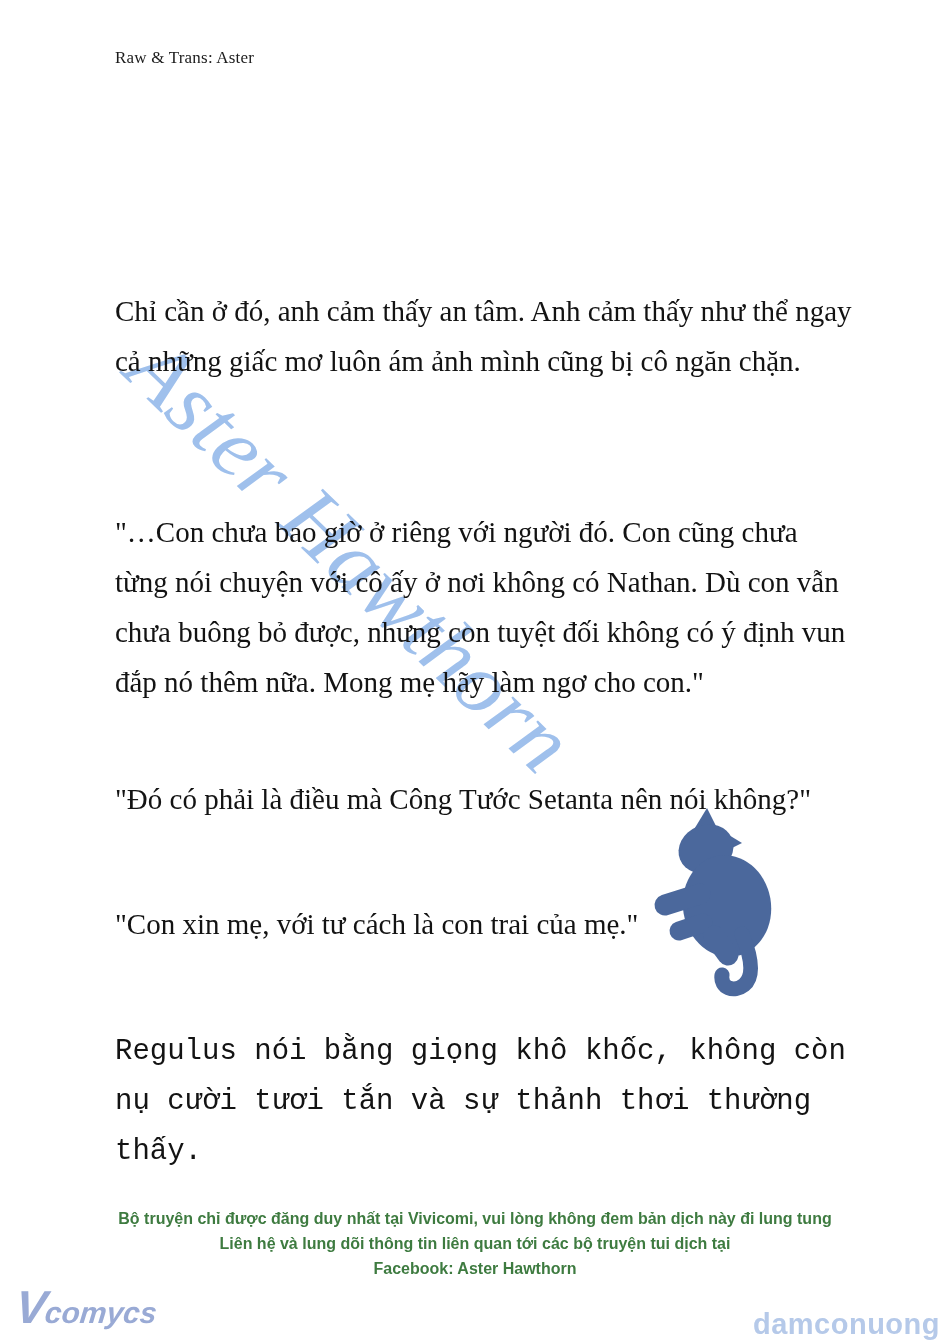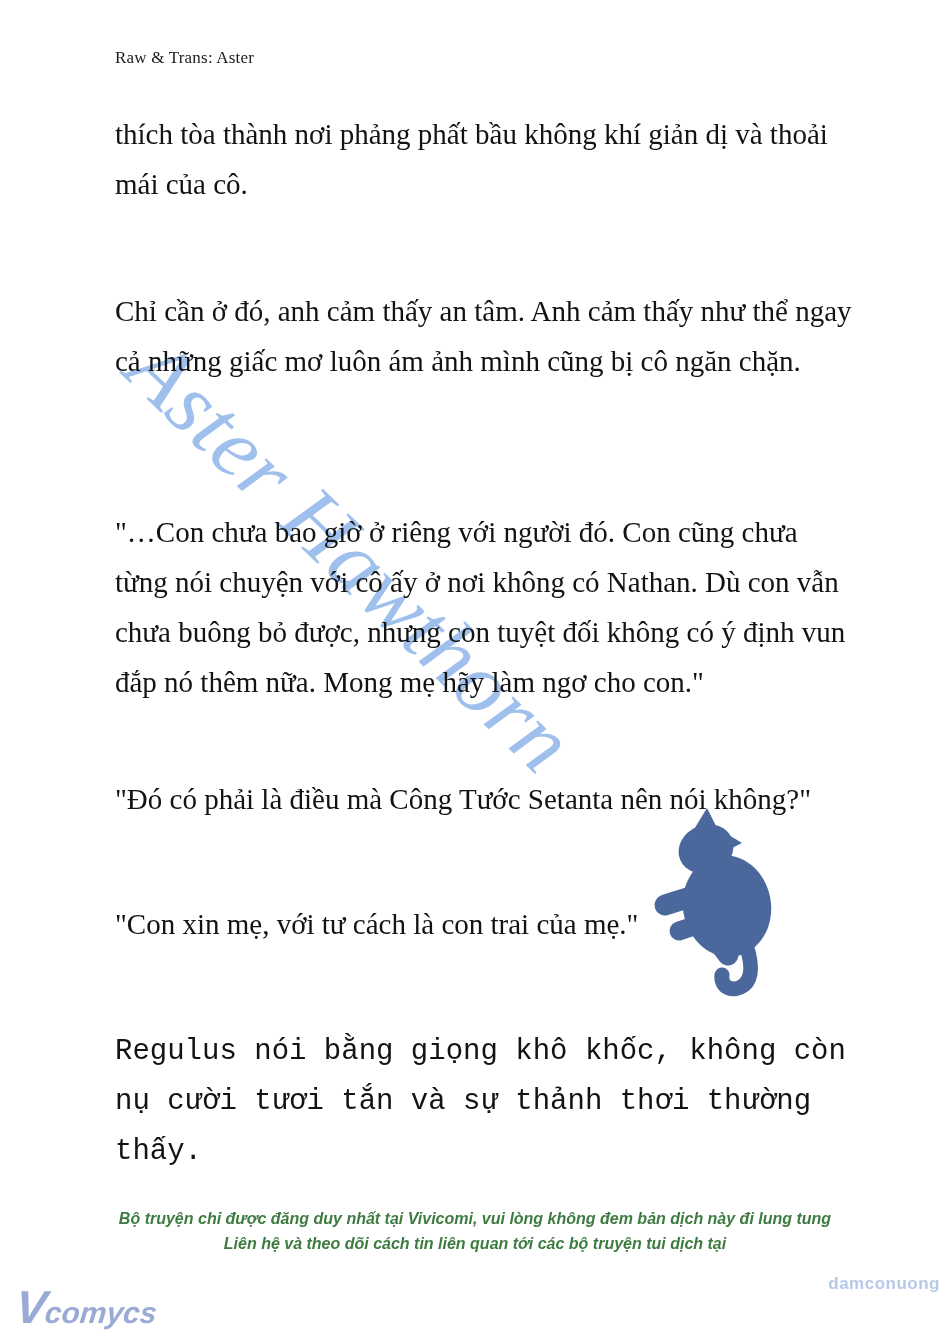--- a/index.html
+++ b/index.html
@@ -25,47 +25,46 @@
   }
   .p1{top:109px;}
   .p2{top:286px;}
   .p3{top:507px;}
   .p4{top:774px;}
   .p5{top:899px;}
   .p6{top:1027px;font-family:Liberation Mono, monospace;}
   .cat{position:absolute;left:648px;top:806px;z-index:3;}
   .footer{
     position:absolute;left:0;top:1206px;width:950px;text-align:center;
-    font-family:"Liberation Sans", sans-serif;font-weight:bold;font-style:italic;
+    font-family:"Liberation Sans", sans-serif;font-weight:bold;
     font-size:16px;line-height:25px;color:#3e7b40;z-index:2;
   }
   .vcomycs{
     position:absolute;left:16px;top:1284px;z-index:2;
     font-family:"Liberation Sans", sans-serif;font-weight:bold;font-style:italic;
     color:#99aad5;letter-spacing:-1px;transform:skewX(-6deg);
   }
   .vcomycs .v{font-size:46px;line-height:46px;}
   .vcomycs .rest{font-size:30px;letter-spacing:0px;}
   .damconuong{
-    position:absolute;right:10px;top:1274px;z-index:2;
+    position:absolute;right:10px;top:1308px;z-index:2;
     font-family:"Liberation Sans", sans-serif;font-weight:bold;
-    font-size:17px;color:#b5c9e9;letter-spacing:0.5px;
+    font-size:29px;color:#b5c9e9;letter-spacing:0.5px;
     text-shadow:0 0 2px #ffffff;
   }
 </style>
 </head>
 <body>
 
 <div class="page">
 
   <div class="watermark">Aster Hawthorn</div>
 
   <div class="header">Raw &amp; Trans: Aster</div>
 
-  <p class="body-text p1">thích tòa thành nơi phảng phất bầu không khí giản dị và thoải mái của cô.</p>
   <p class="body-text p2">Chỉ cần ở đó, anh cảm thấy an tâm. Anh cảm thấy như thể ngay cả những giấc mơ luôn ám ảnh mình cũng bị cô ngăn chặn.</p>
   <p class="body-text p3">"…Con chưa bao giờ ở riêng với người đó. Con cũng chưa từng nói chuyện với cô ấy ở nơi không có Nathan. Dù con vẫn chưa buông bỏ được, nhưng con tuyệt đối không có ý định vun đắp nó thêm nữa. Mong mẹ hãy làm ngơ cho con."</p>
   <p class="body-text p4">"Đó có phải là điều mà Công Tước Setanta nên nói không?"</p>
   <p class="body-text p5">"Con xin mẹ, với tư cách là con trai của mẹ."</p>
   <p class="body-text p6">Regulus nói bằng giọng khô khốc, không còn nụ cười tươi tắn và sự thảnh thơi thường thấy.</p>
 
   <svg class="cat" width="135" height="195" viewBox="0 0 135 195" aria-hidden="true">
     <g fill="#4b689c" stroke="#4b689c">
 
       <path d="M42,30 L59,2 L72,28 Z" stroke="none"></path>
@@ -81,20 +80,21 @@
       <path d="M55,117 L31,125" stroke-width="19" stroke-linecap="round" fill="none"></path>
 
       <path d="M66,130 L80,149" stroke-width="21" stroke-linecap="round" fill="none"></path>
 
       <path d="M94,128 C103,150 107,170 96,179 C86,187 72,182 74,169" stroke-width="15" stroke-linecap="round" fill="none"></path>
     </g>
   </svg>
 
   <div class="footer">
     <div>Bộ truyện chỉ được đăng duy nhất tại Vivicomi, vui lòng không đem bản dịch này đi lung tung</div>
-    <div>Liên hệ và theo dõi cách tin liên quan tới các bộ truyện tui dịch tại</div>
+    <div>Liên hệ và lung dõi thông tin liên quan tới các bộ truyện tui dịch tại</div>
+    <div>Facebook: Aster Hawthorn</div>
   </div>
 
   <div class="vcomycs"><span class="v">V</span><span class="rest">comycs</span></div>
 
   <div class="damconuong">damconuong</div>
 
 </div>
 
 </body></html>

